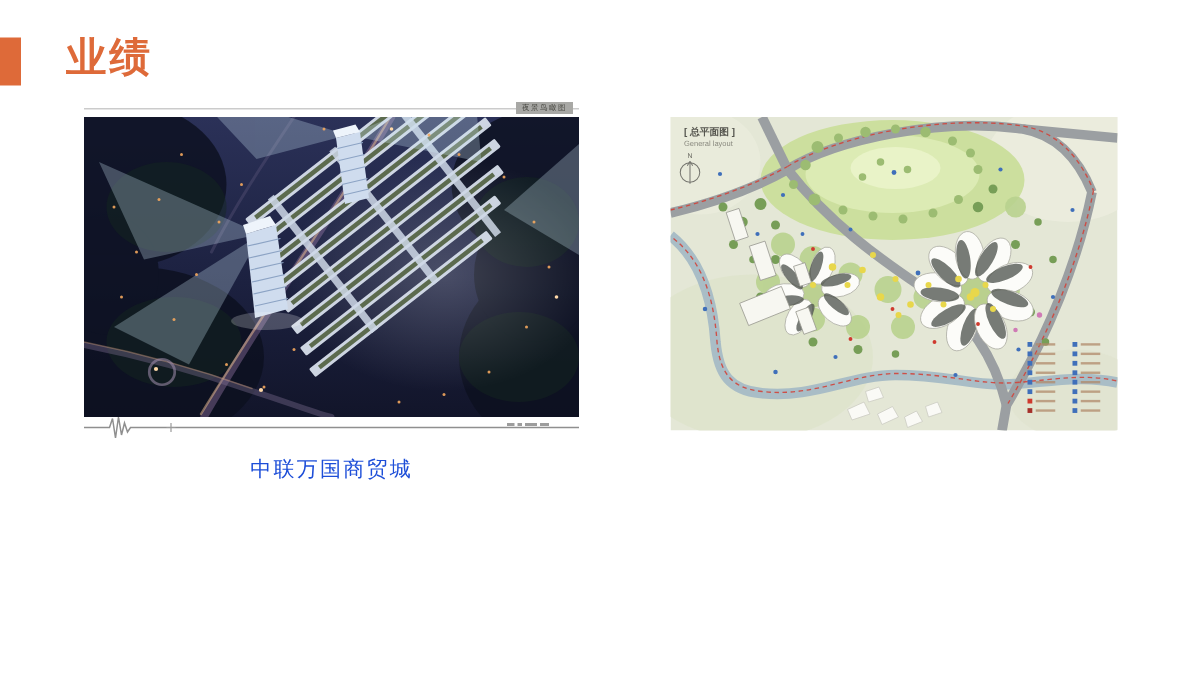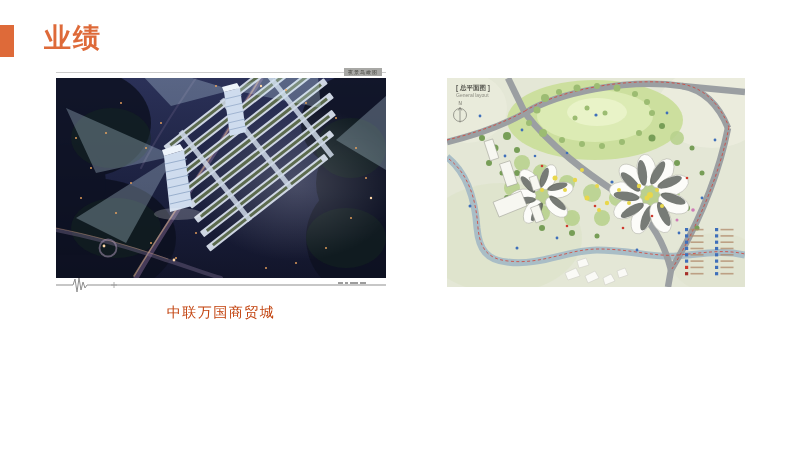--- a/index.html
+++ b/index.html
@@ -11,21 +11,21 @@
   .figure{position:absolute;}
   .figure-left{left:56px;top:66px;width:330px;}
   .figure-right{left:447px;top:78px;width:298px;height:209px;}
   .fig-topbar{display:flex;align-items:center;height:12px;}
   .rule{flex:1;height:1px;background:#cbcbcb;}
   .rule-short{flex:0 0 4px;}
   .fig-tag{flex:0 0 auto;background:#a8a8a5;color:#4a4a44;font-size:5px;line-height:8px;
            padding:0 4px;letter-spacing:1px;}
   .render-night{width:330px;height:200px;overflow:hidden;}
   .fig-bottombar{height:18px;margin-top:-1px;}
-  .caption{position:absolute;top:304px;text-align:center;font-size:14px;color:#c2410c;
+  .caption{position:absolute;top:304px;text-align:center;font-size:14px;color:#1d4ed8;
            letter-spacing:1.5px;}
   .caption-left{left:56px;width:330px;}
   .caption-right{left:447px;width:298px;}
   svg{display:block;}
 </style>
 </head>
 <body>
 
 <div class="slide">
 

